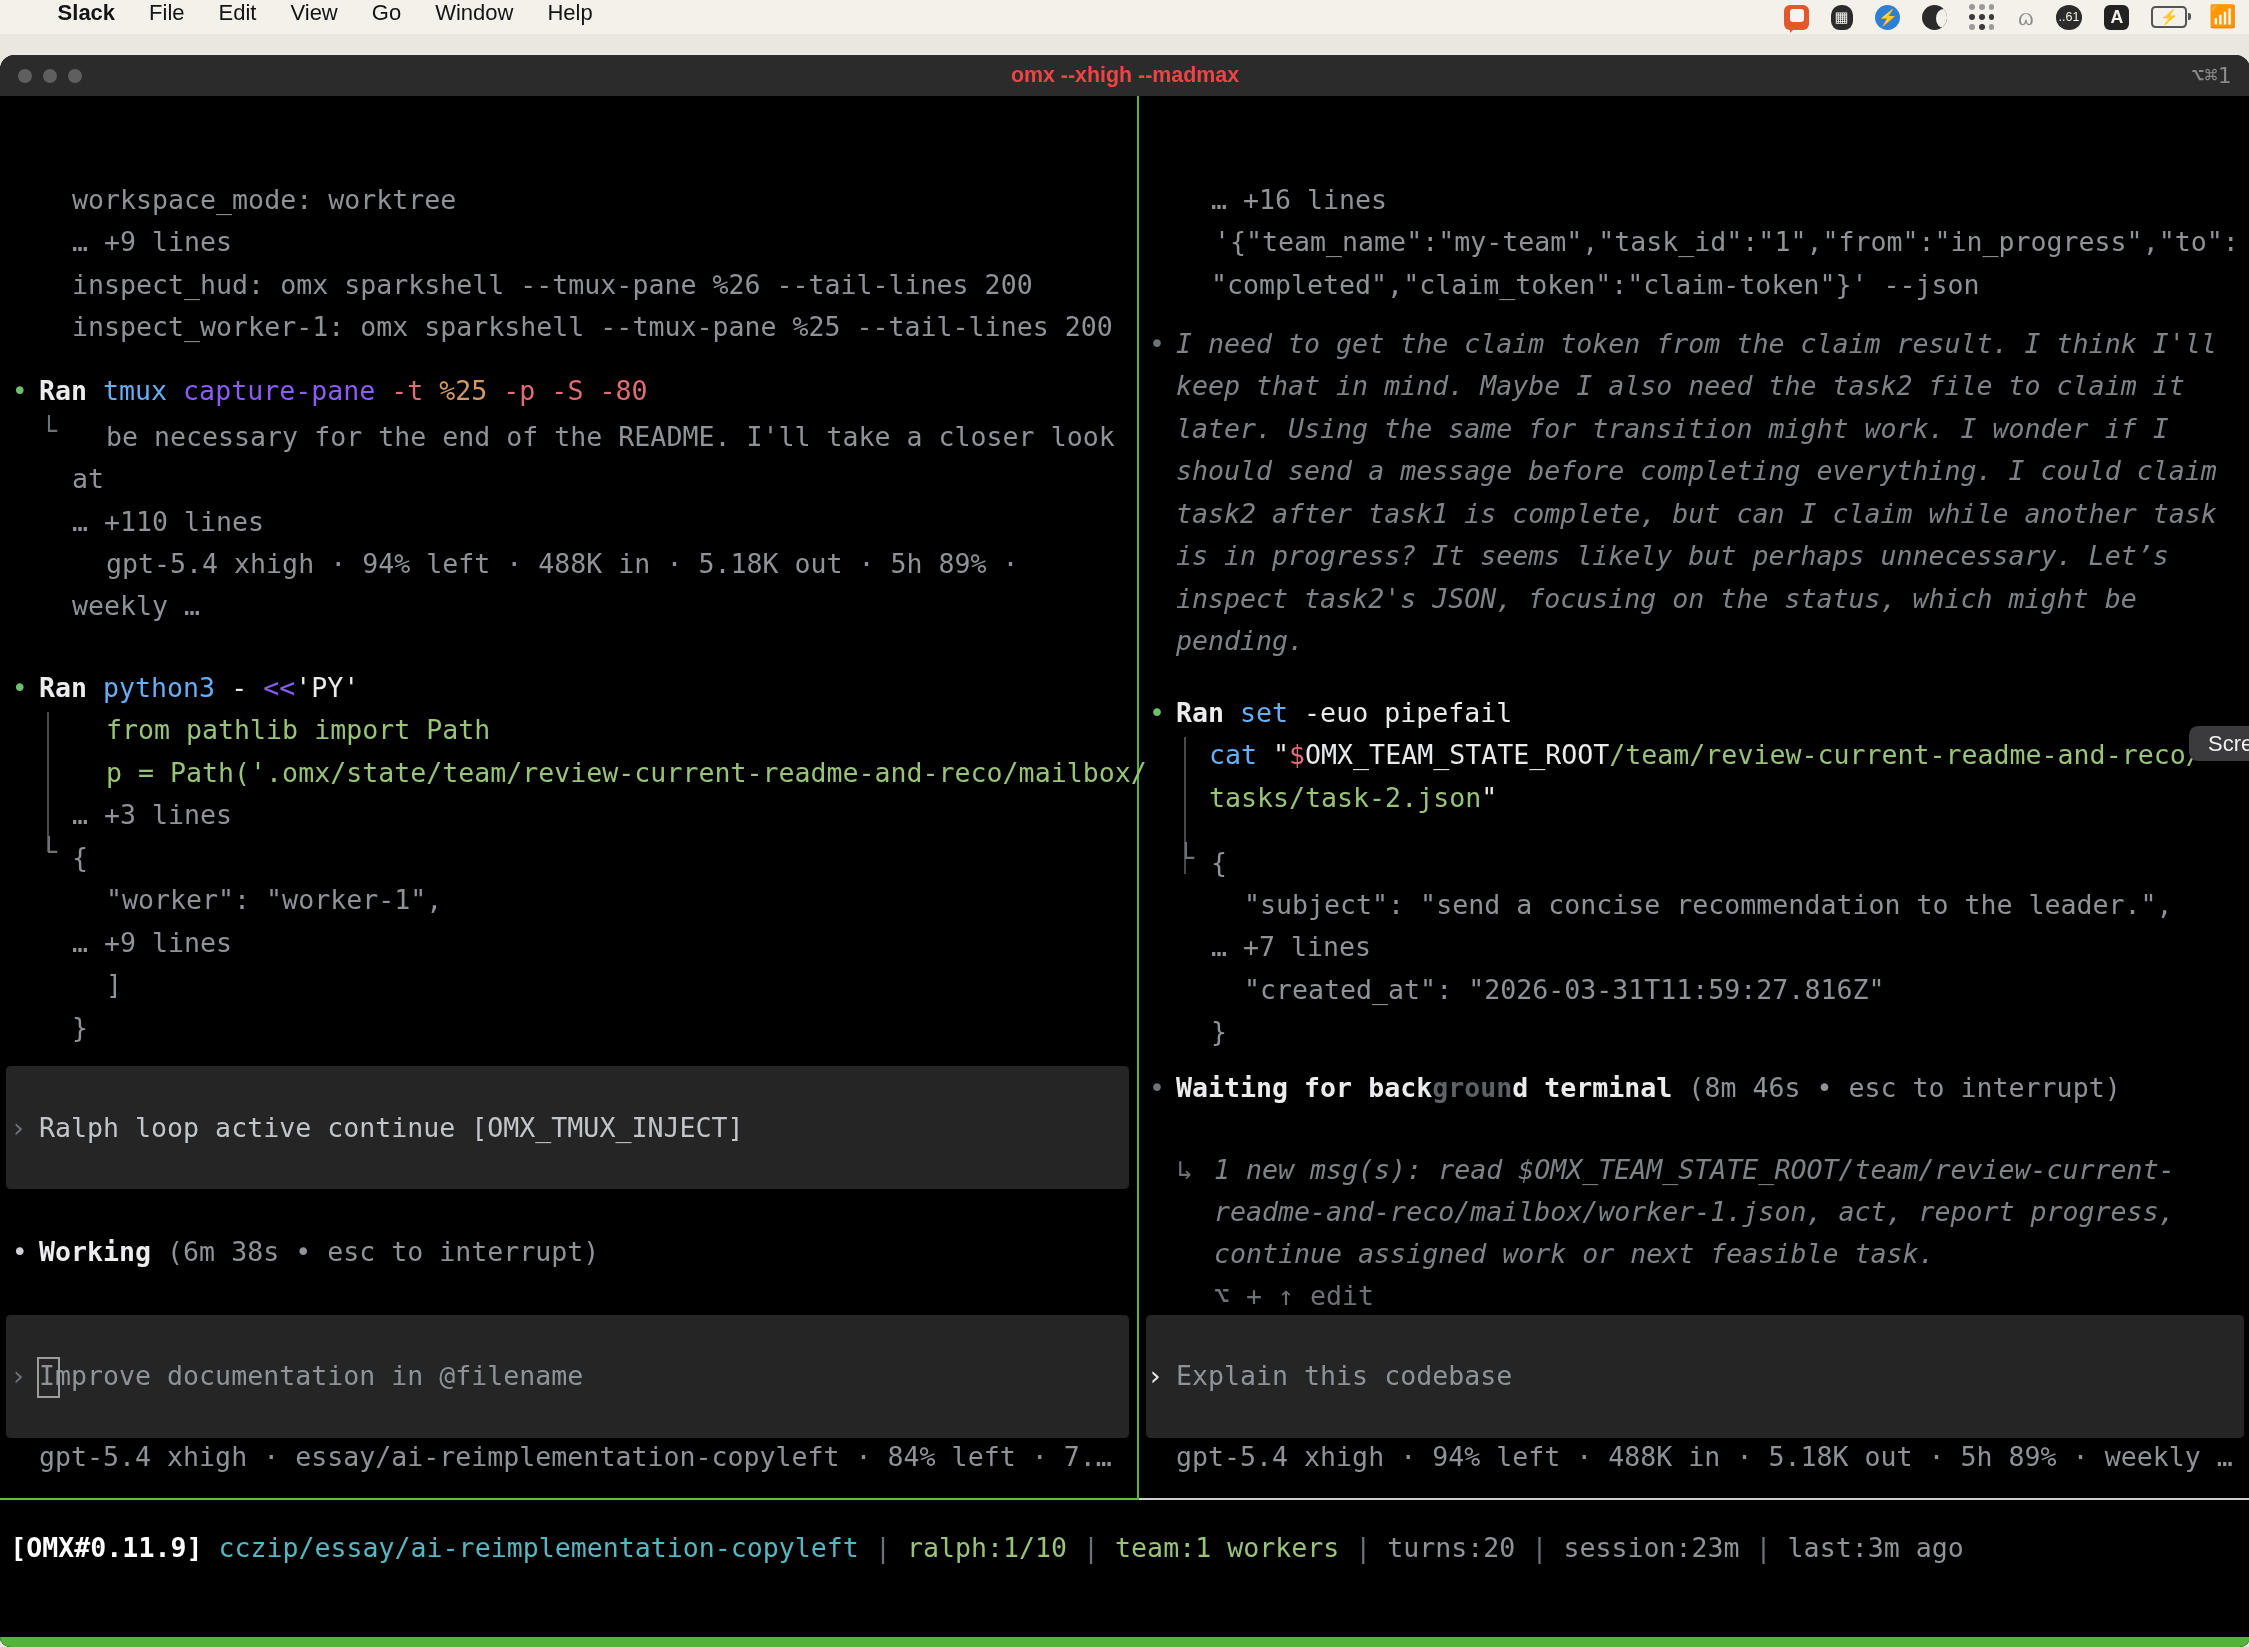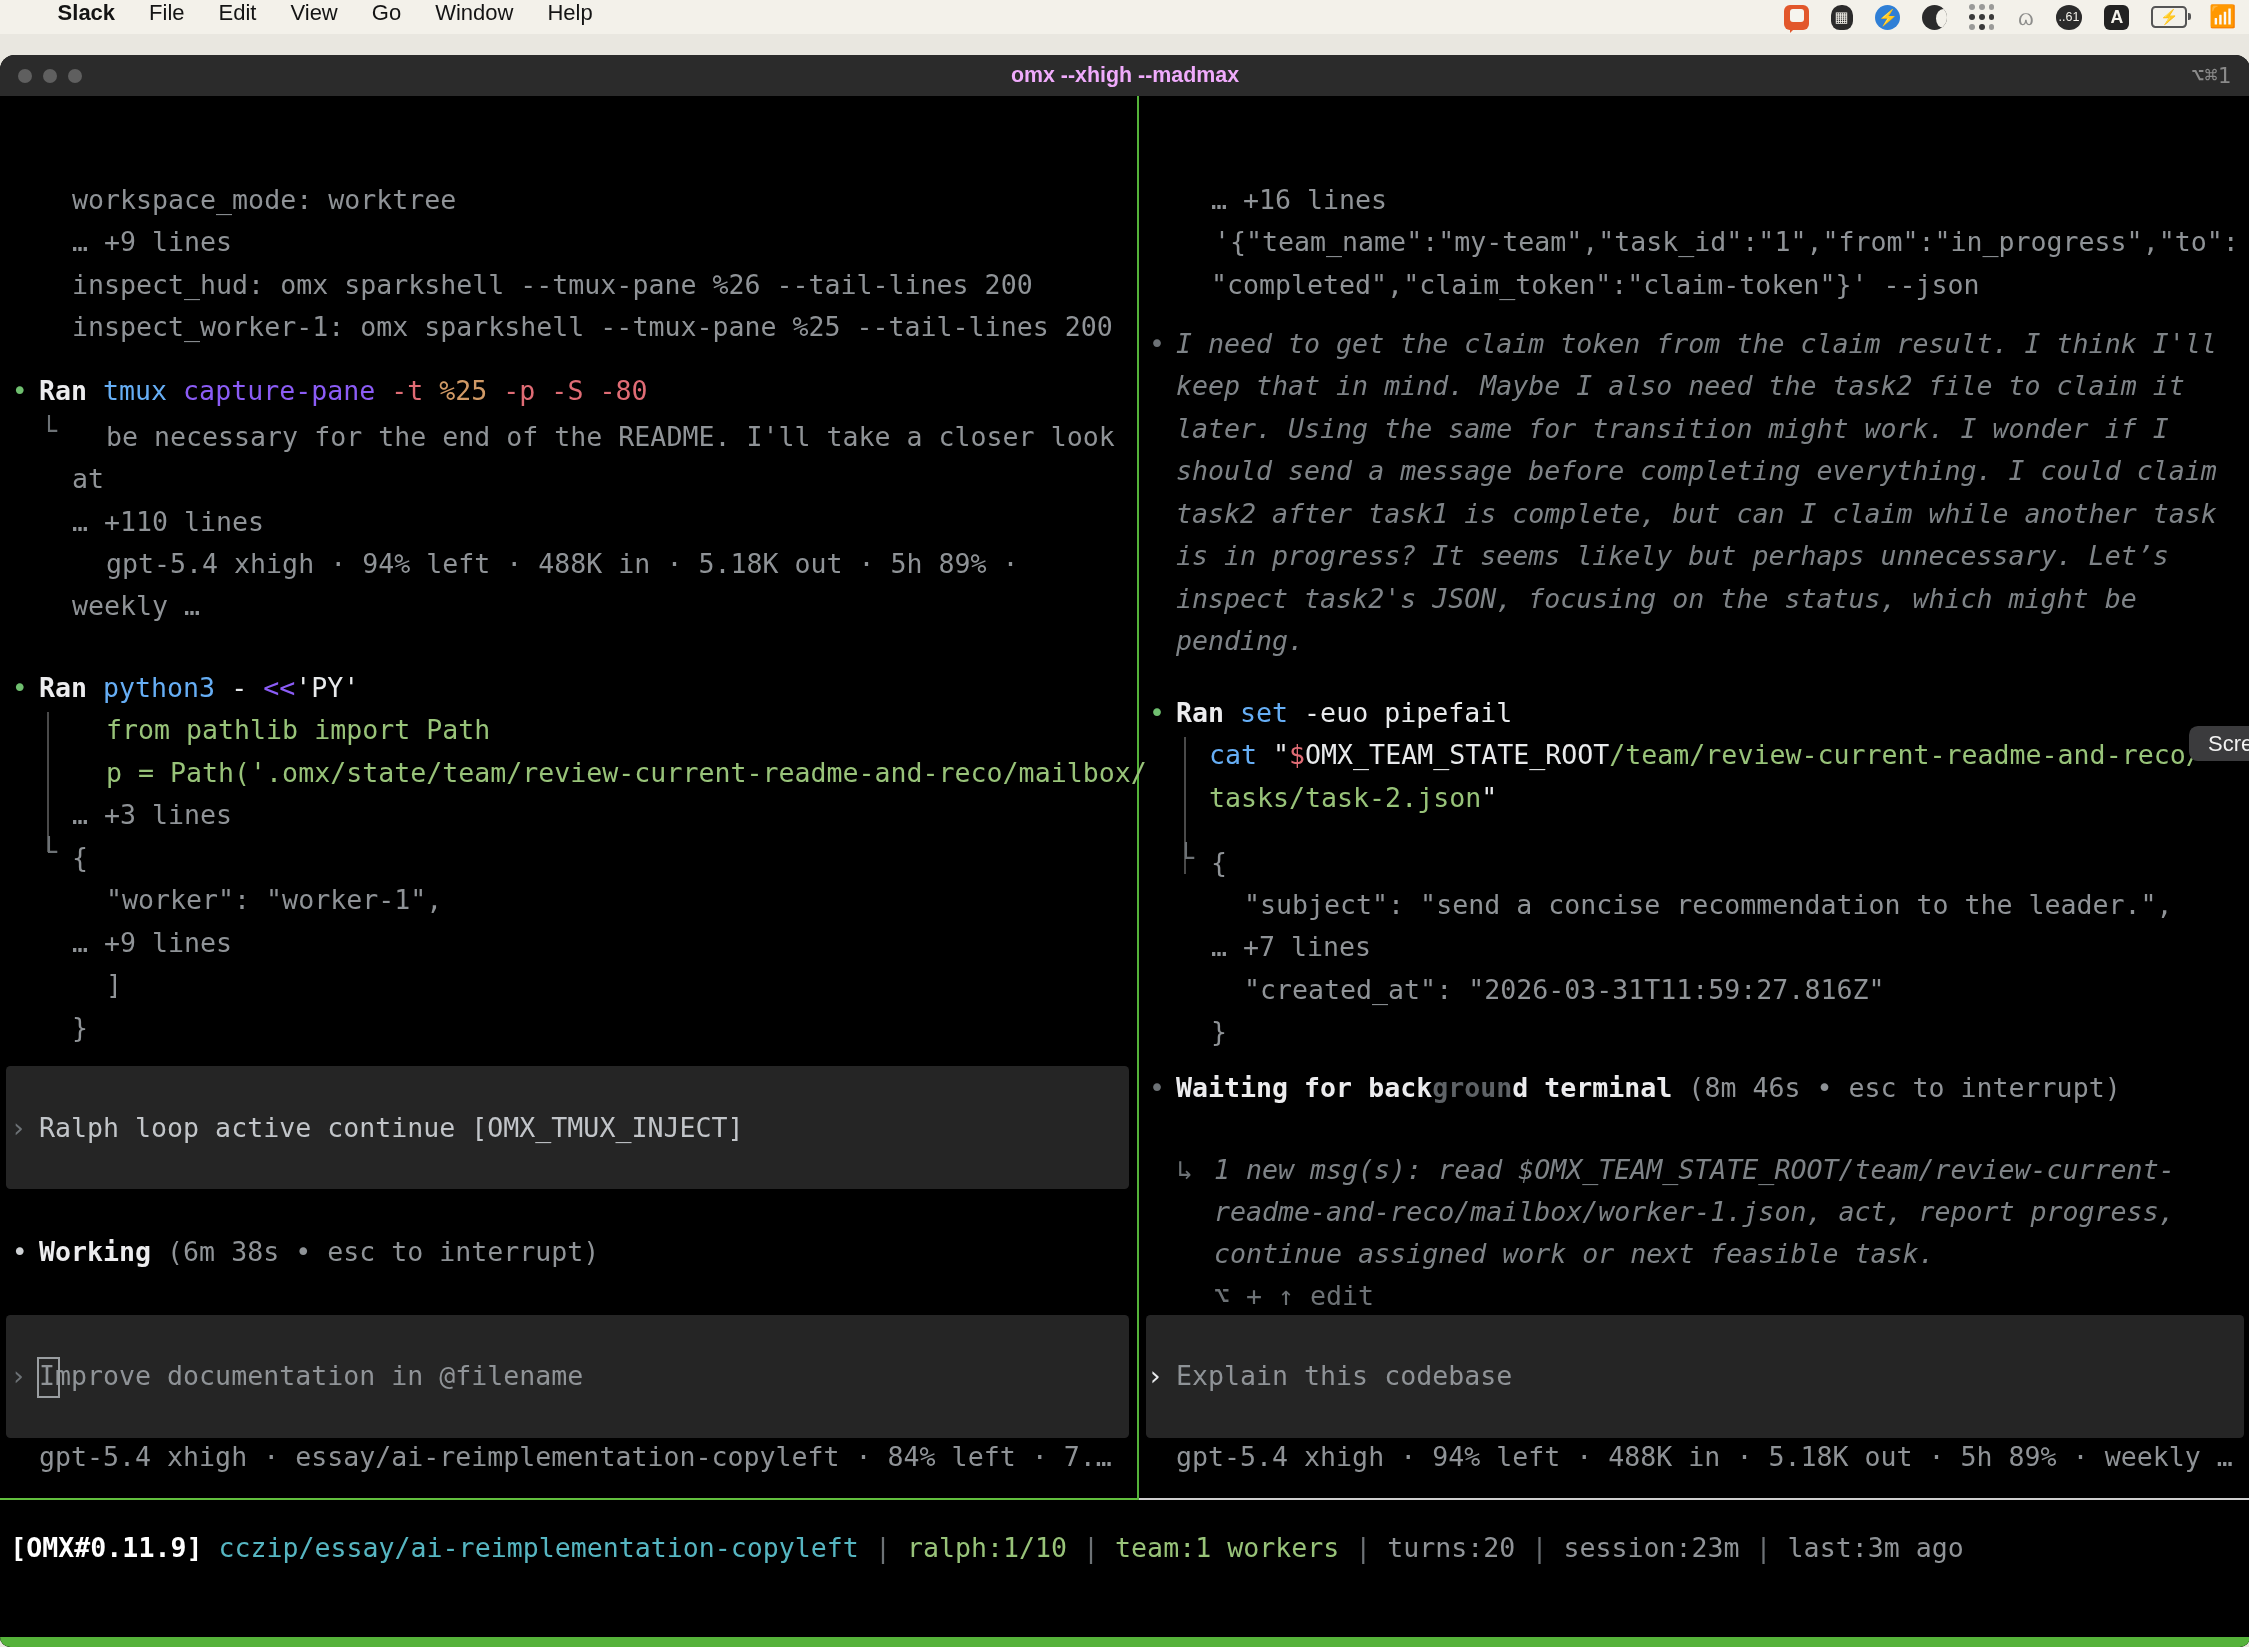--- a/index.html
+++ b/index.html
@@ -37,21 +37,21 @@
   .icon-batt:after{content:"";position:absolute;right:-5.9px;top:4.4px;width:3px;height:7.4px;background:#555;border-radius:0 2.2px 2.2px 0;}
   .icon-wifi{font-size:22px;color:#9a9a98;}
   
   .window{
     position:absolute;top:55px;left:0;width:2250px;height:1592px;
     background:#000;border-radius:14.8px 14.8px 10.3px 10.3px;overflow:hidden;
   }
   .titlebar{position:absolute;top:0;left:0;width:100%;height:41px;background:#2b2b2b;}
   .tl-dot{position:absolute;top:14px;width:14px;height:14px;border-radius:50%;background:#5f5f5f;}
   .win-title{position:absolute;top:0;left:0;width:100%;height:41px;line-height:41px;text-align:center;
-    color:#f0abfc;font-family:"Liberation Sans",sans-serif;font-size:21.4px;font-weight:bold;}
+    color:#ef4444;font-family:"Liberation Sans",sans-serif;font-size:21.4px;font-weight:bold;}
   .win-short{position:absolute;top:0;right:19px;height:41px;line-height:41px;color:#8a8a8a;font-size:22px;}
   
   .term{position:absolute;top:41px;left:0;width:2250px;height:1551px;background:#000;}
   .tl{position:absolute;font-size:26.6px;line-height:35px;white-space:pre;color:#8f9397;}
   .dim{color:#6d7276;}
   .white{color:#e8eaec;}
   .boldw{color:#ececee;font-weight:bold;}
   .blue{color:#66aef5;}
   .lav{color:#8b5cf6;}
   .red{color:#e06c75;}

